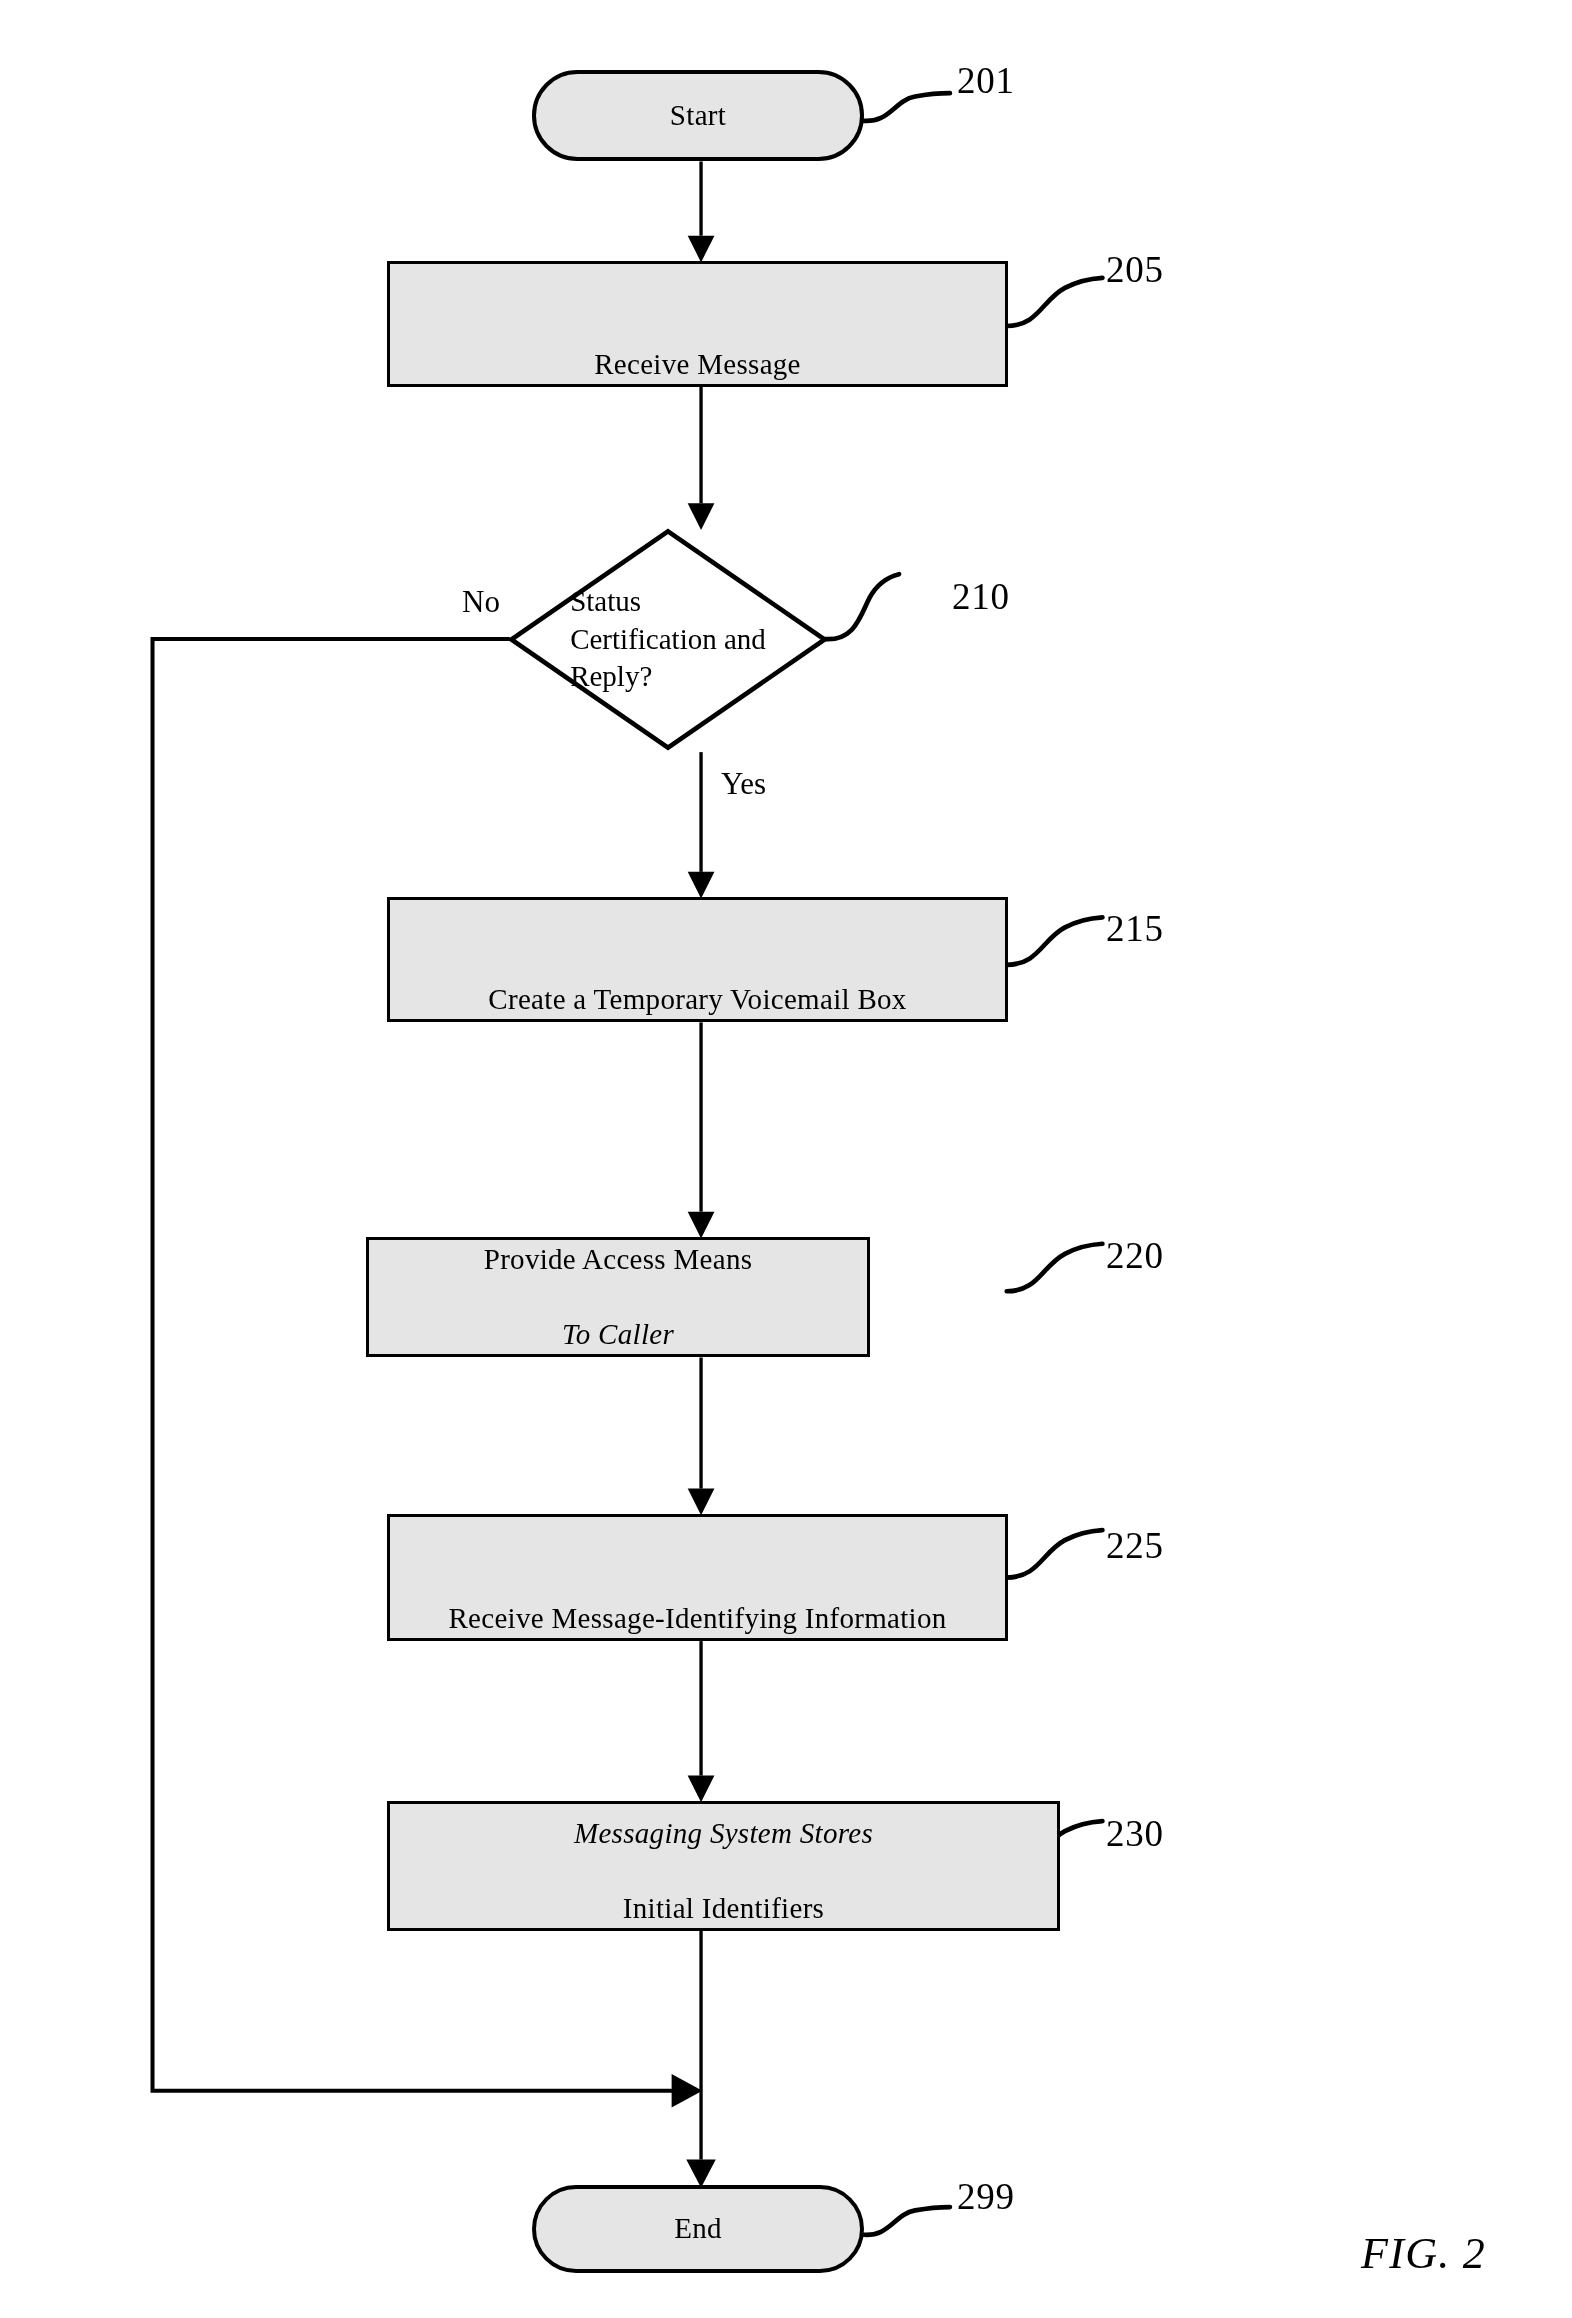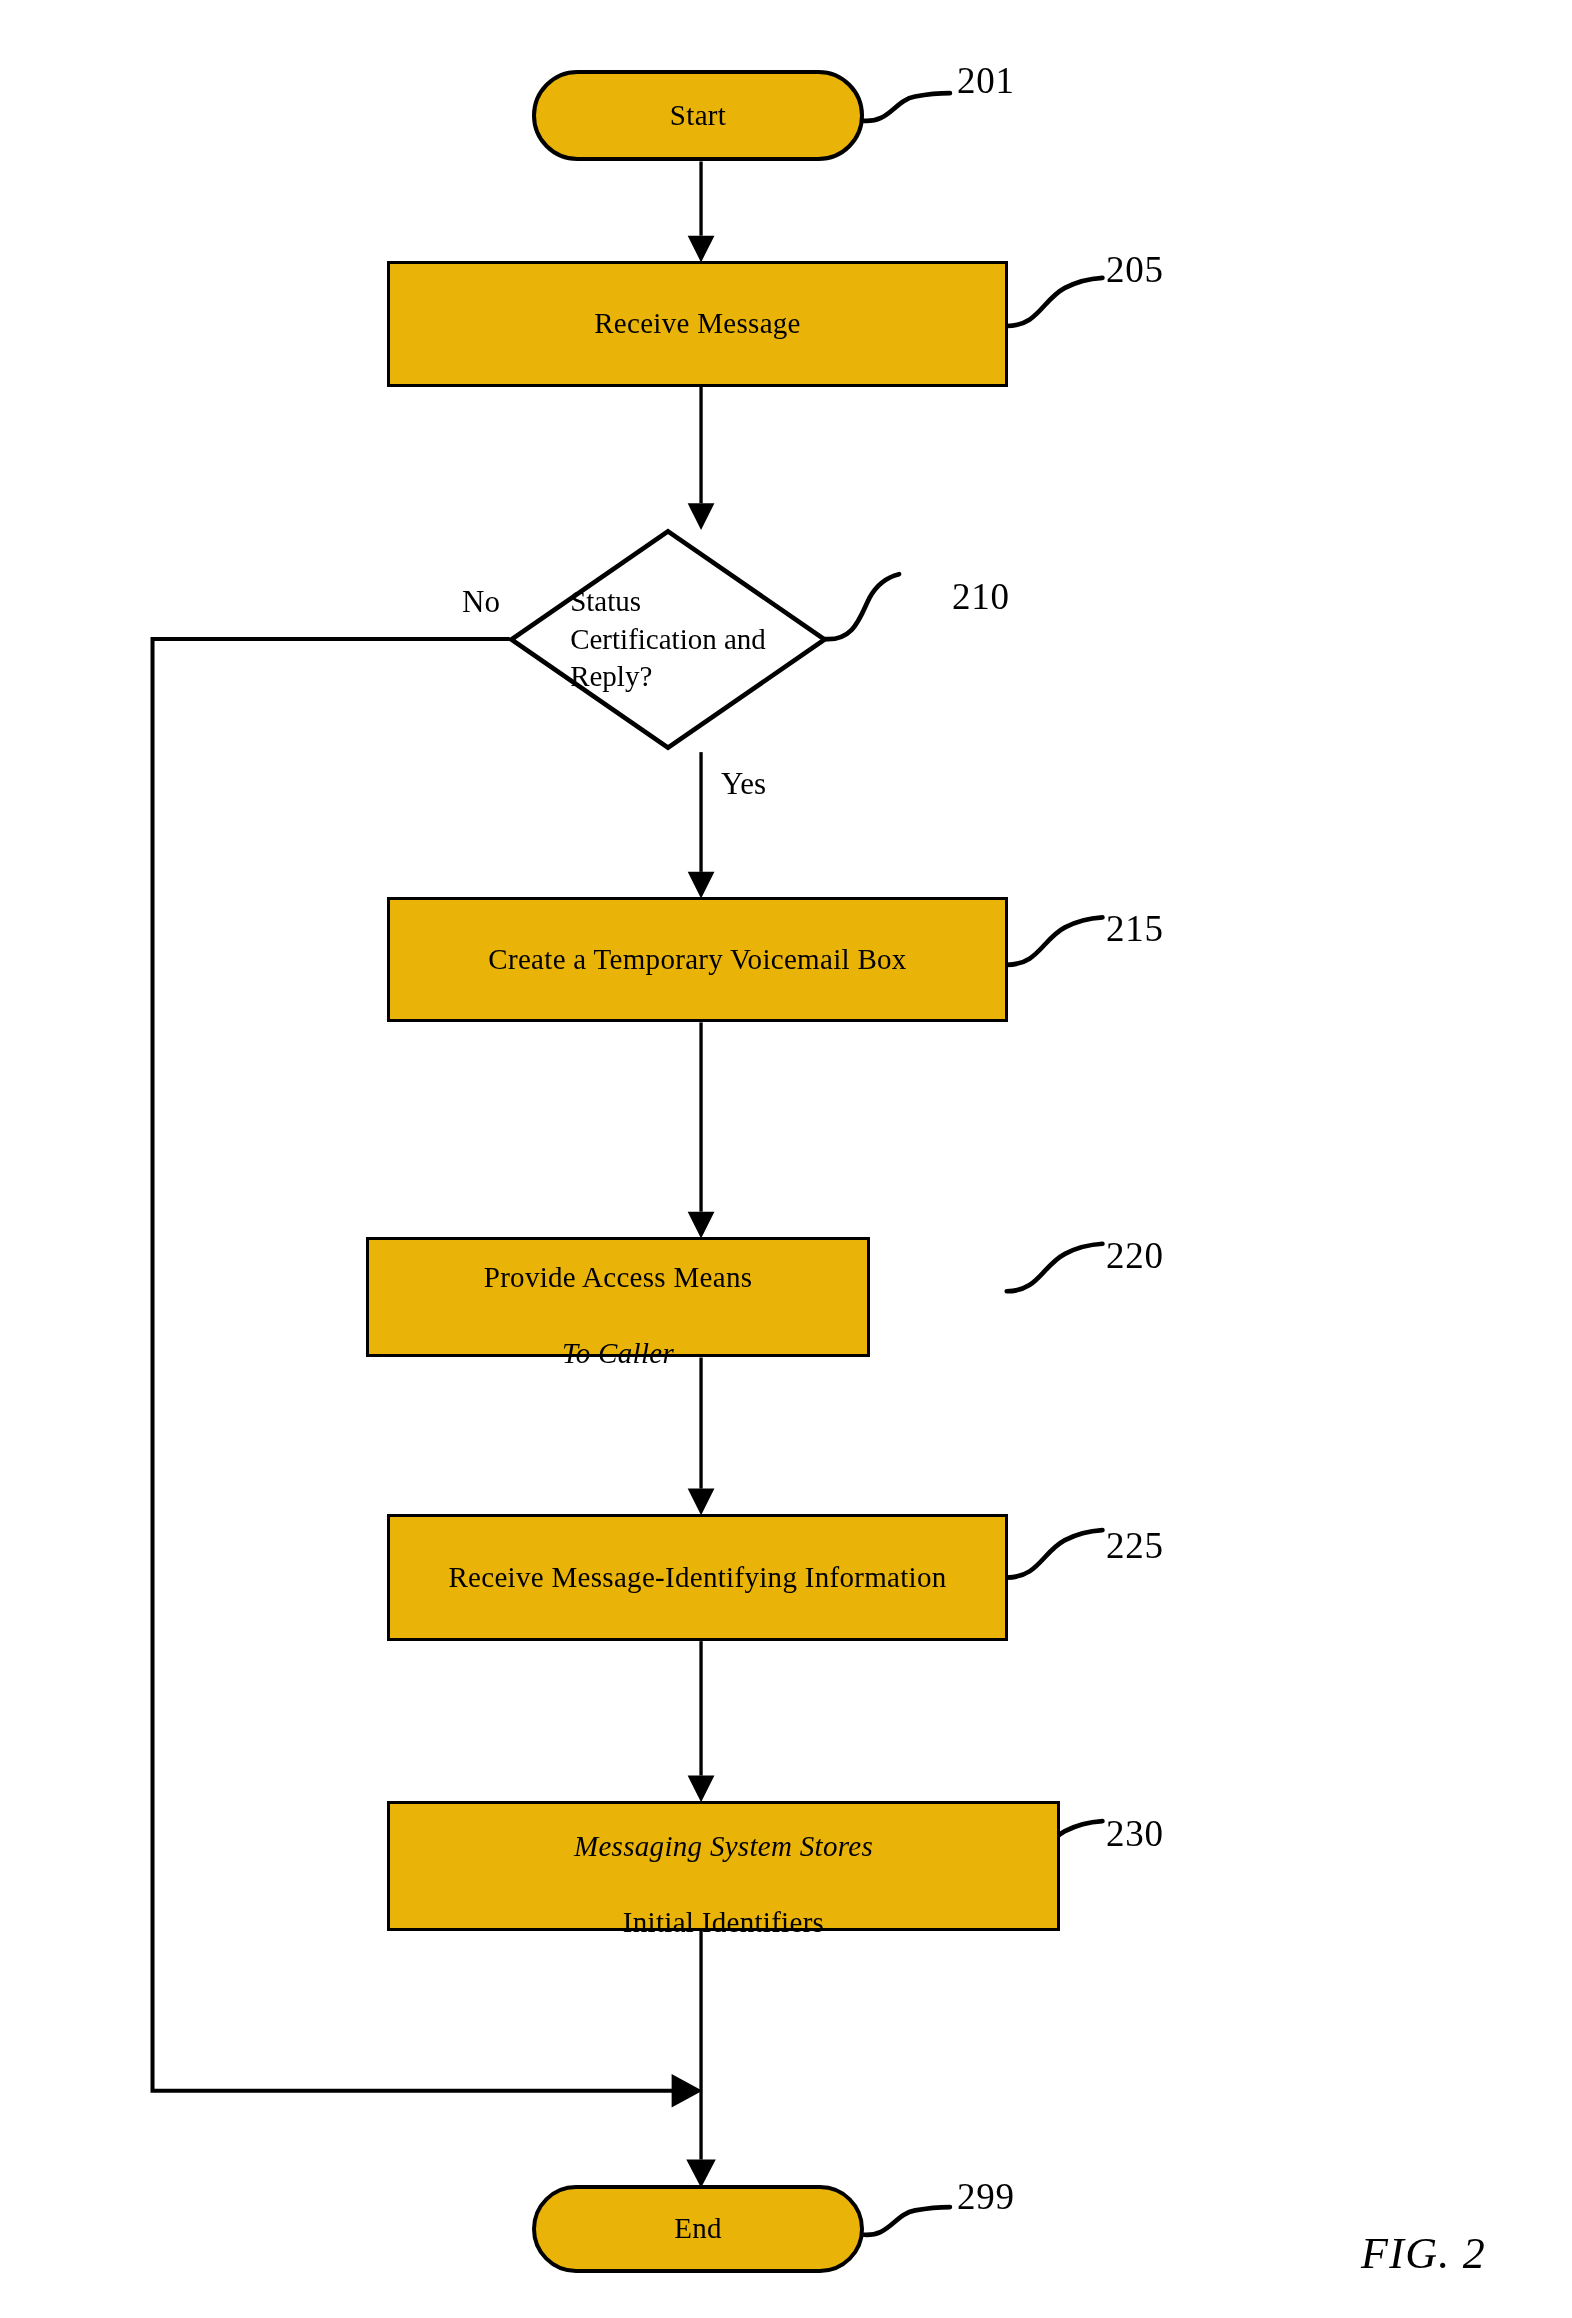--- a/index.html
+++ b/index.html
@@ -30,24 +30,25 @@
     height: 2319px;
     pointer-events: none;
   }
   .node {
     position: absolute;
     box-sizing: border-box;
     display: flex;
     align-items: center;
     justify-content: center;
     text-align: center;
-    background: #eab308;
+    background: #e5e5e5;
   }
   .proc {
     border: 3.3px solid #000000;
+    align-items: flex-end;
   }
   .term {
     border: 4.7px solid #000000;
     border-radius: 67px;
   }
   .node-label {
     font-size: 29px;
     line-height: 1.30;
     letter-spacing: 0.3px;
     white-space: pre-line;

